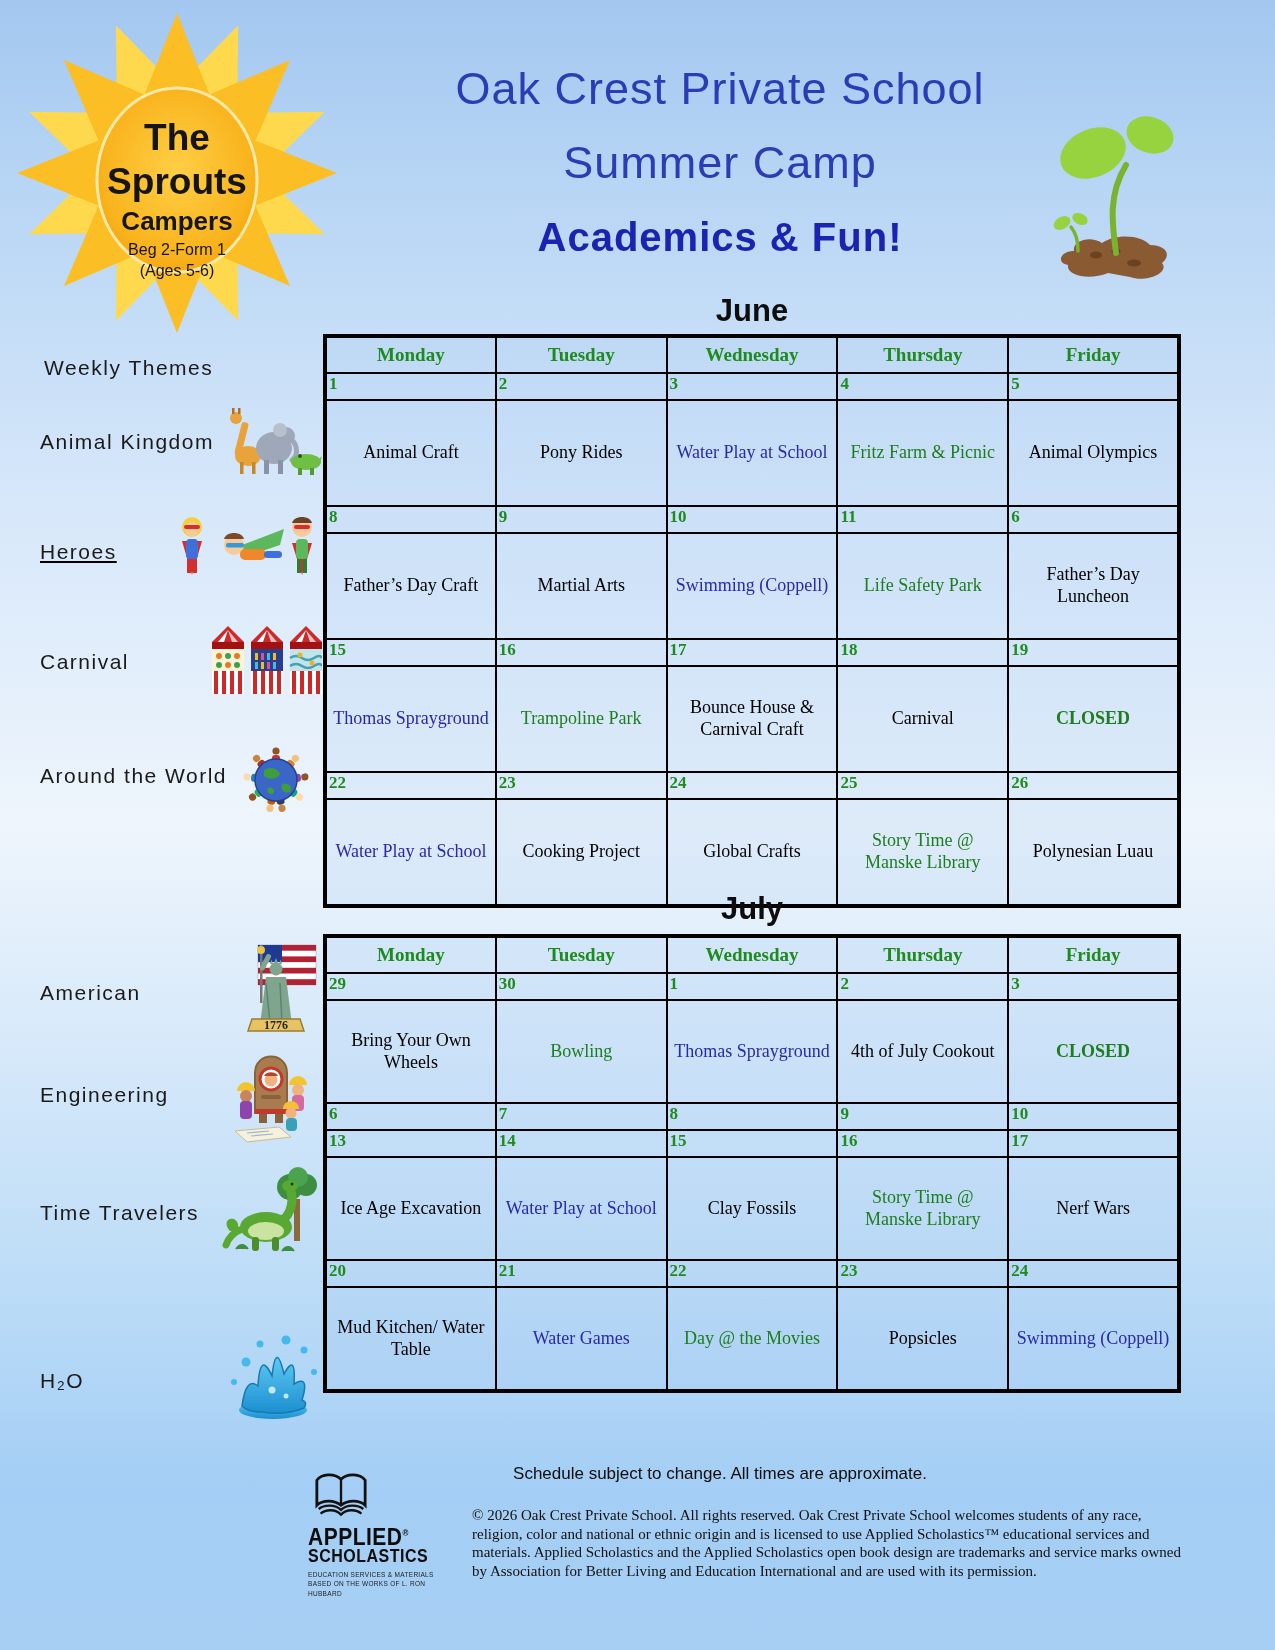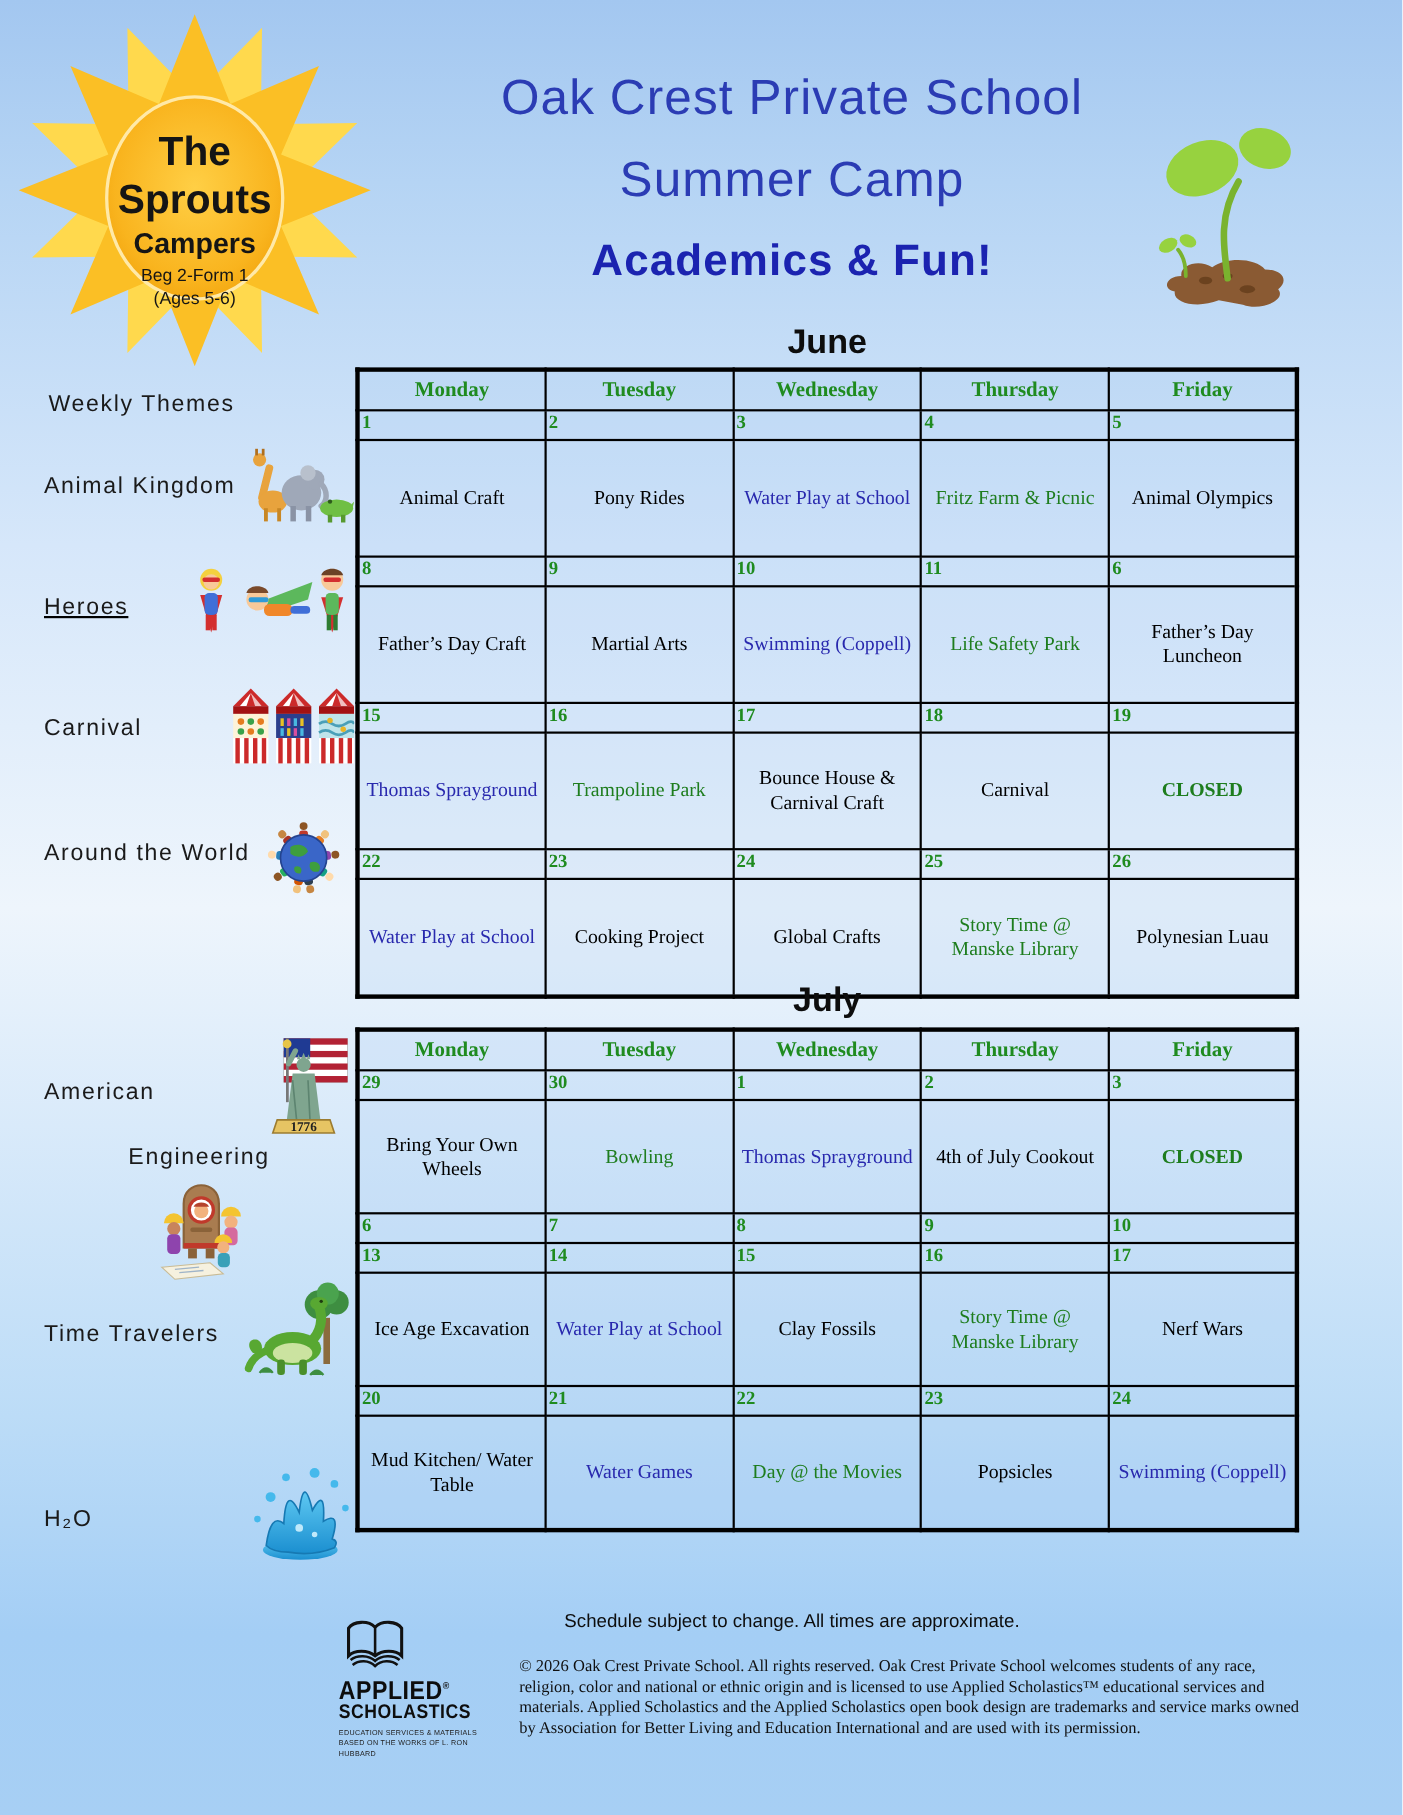--- a/index.html
+++ b/index.html
@@ -36,21 +36,21 @@
   
   .side-label{color:#1a1a1a;font-size:21px;letter-spacing:1.5px;}
   #weekly-themes{position:absolute;left:44px;top:356px;}
   .theme-row{position:absolute;left:40px;width:282px;height:100px;display:flex;align-items:center;justify-content:space-between;}
   .theme-row .icon-box{flex:0 0 auto;}
   #theme-0{top:392px;}
   #theme-1{top:502px;text-decoration:underline;}
   #theme-2{top:612px;}
   #theme-3{top:726px;}
   #theme-4{top:938px;height:110px;}
-  #theme-5{top:1040px;height:110px;flex-direction:column;}
+  #theme-5{top:1040px;height:110px;}
   #theme-6{top:1160px;height:105px;}
   #theme-7{top:1326px;height:110px;}
   
   #schedule-note{position:absolute;left:280px;top:1464px;width:880px;text-align:center;font-size:17px;color:#0d0d0d;}
   .logo-block{position:absolute;left:308px;top:1470px;width:152px;color:#0d0d0d;}
   .logo-word1{font-size:21px;font-weight:bold;letter-spacing:0.5px;line-height:1.0;transform:scaleY(1.12);}
   .logo-word1 sup{font-size:8px;}
   .logo-word2{font-size:16px;font-weight:bold;letter-spacing:0.5px;line-height:1.1;transform:scaleY(1.12);}
   .logo-tag{margin-top:5px;font-size:6.5px;letter-spacing:0.3px;color:#222;line-height:1.5;}
   #copyright{position:absolute;left:472px;top:1506px;width:716px;font-family:"Liberation Serif","DejaVu Serif",serif;font-size:15px;line-height:1.24;color:#101010;}

